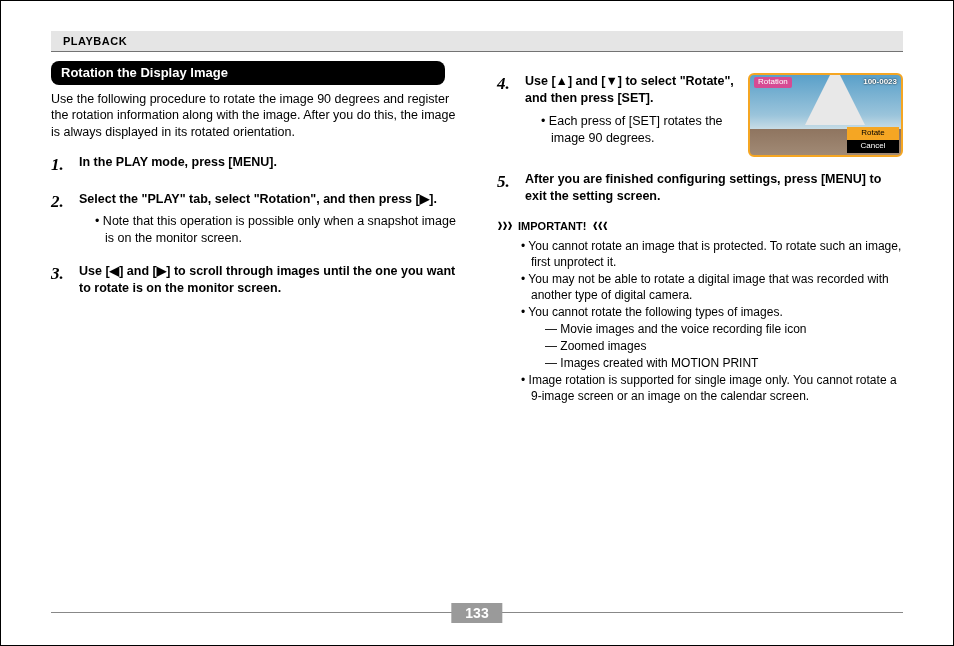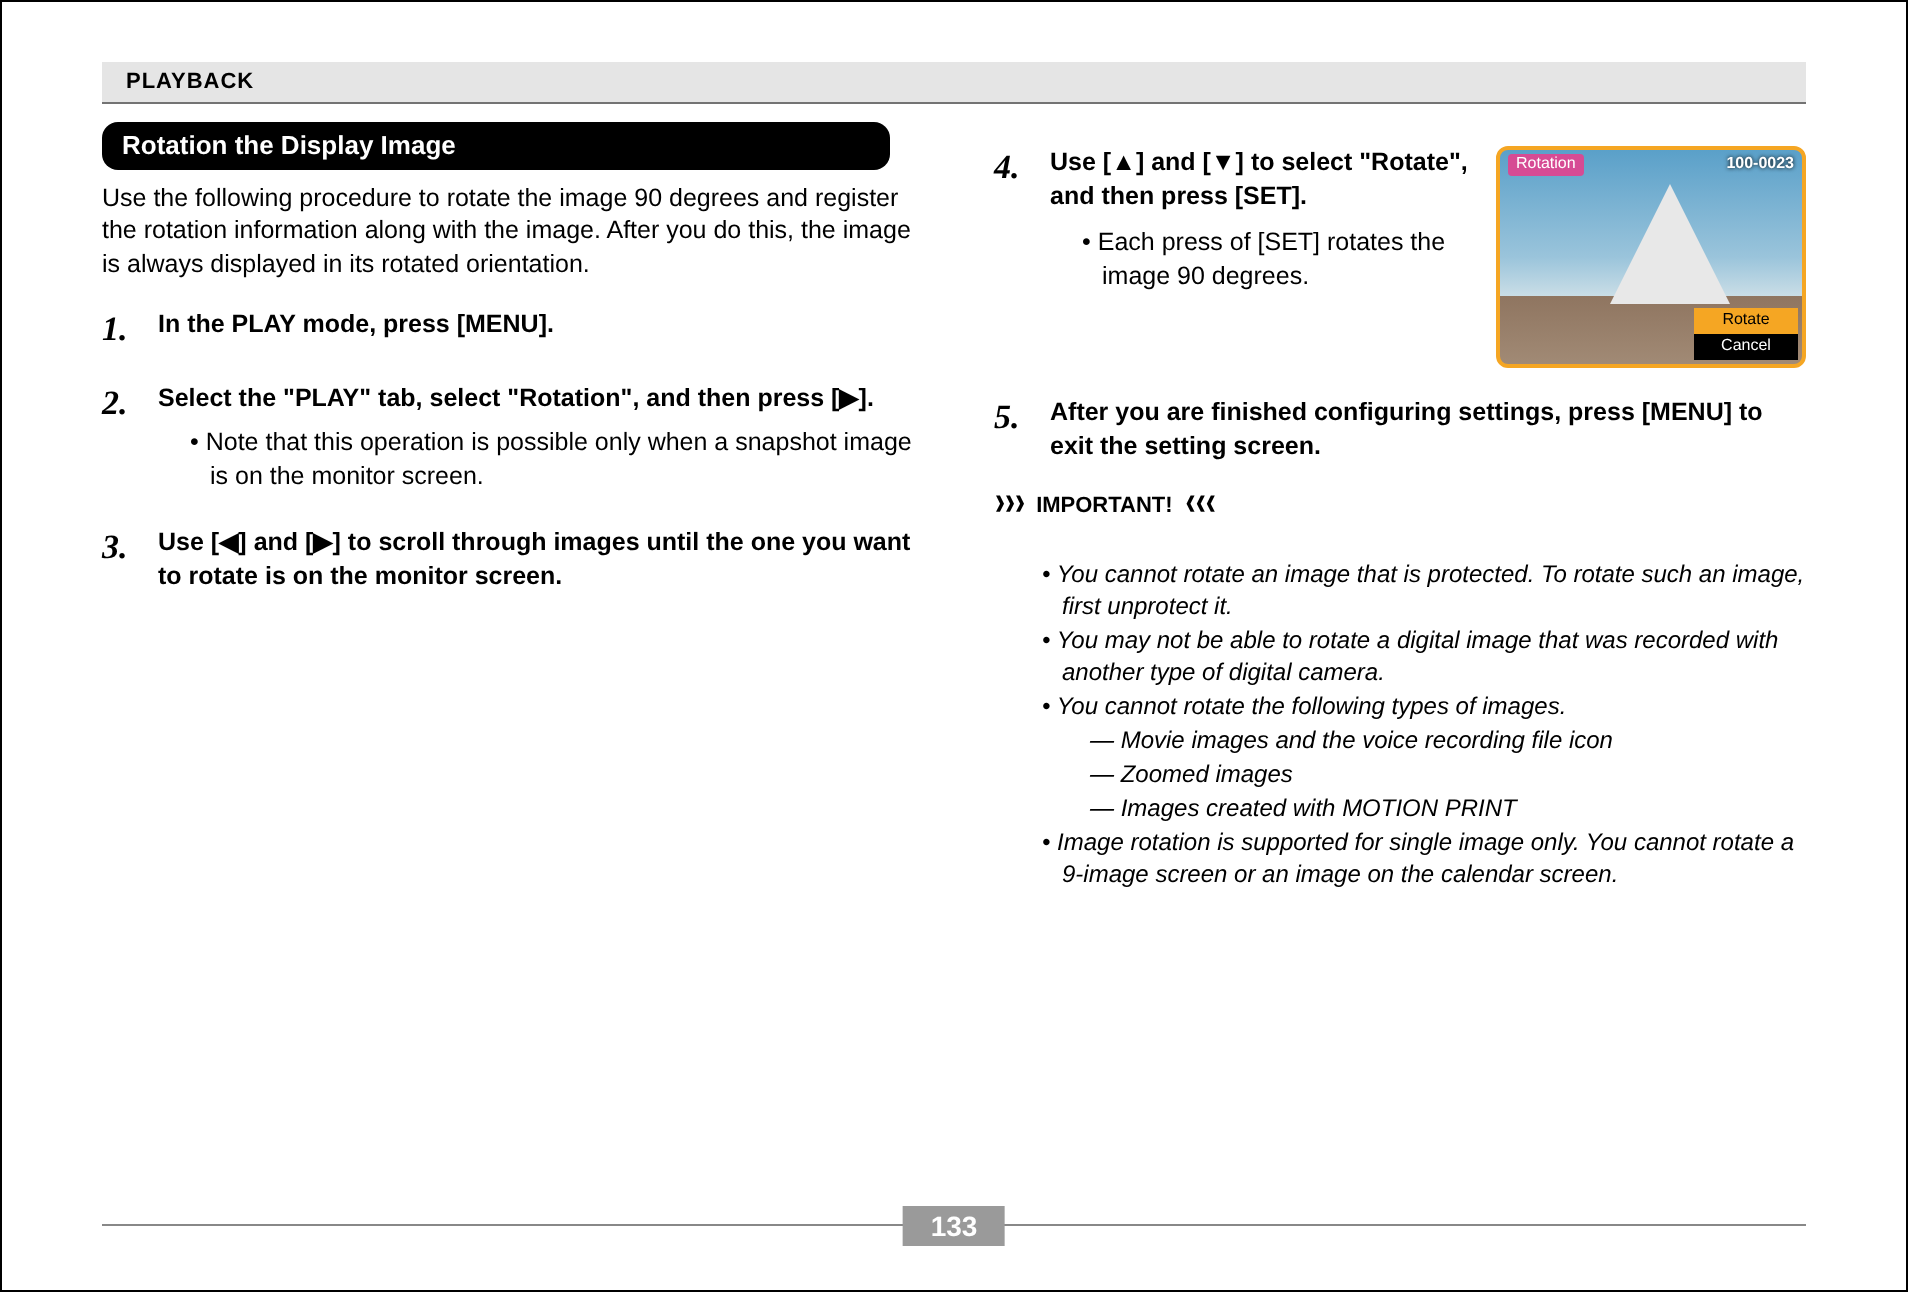--- a/index.html
+++ b/index.html
@@ -98,21 +98,21 @@
     display: flex;
     gap: 12px;
     align-items: flex-start;
   }
   .thumb-wrap {
     width: 155px;
     flex: 0 0 155px;
   }
   .thumb {
     width: 155px;
-    height: 111px;
+    height: 84px;
     border: 2px solid #f5a623;
     border-radius: 6px;
     background: linear-gradient(to bottom, #5aa0c9 0%, #9ac4db 50%, #c9dde6 68%, #8f7560 68%, #a18a75 100%);
     position: relative;
     box-sizing: border-box;
     overflow: hidden;
   }
   .thumb-title {
     position: absolute;
     top: 2px;
@@ -162,24 +162,23 @@
   .important-row {
     display: flex;
     align-items: center;
     gap: 6px;
     margin-top: 10px;
     font-weight: bold;
     font-size: 11px;
   }
   .arrows-l, .arrows-r { font-family: monospace; font-size: 10px; letter-spacing: -1px; }
   .imp-list {
-    margin: 18px 0 0 24px;
+    margin: 4px 0 0 24px;
     padding: 0;
     font-size: 12px;
-    font-style: italic;
   }
   .imp-list li {
     list-style: none;
     text-indent: -10px;
     padding-left: 10px;
     margin-bottom: 1px;
   }
   .imp-list li::before { content: "• "; }
   .dash { list-style: none; margin: 0; padding-left: 14px; }
   .dash li { text-indent: -14px; padding-left: 14px; }

